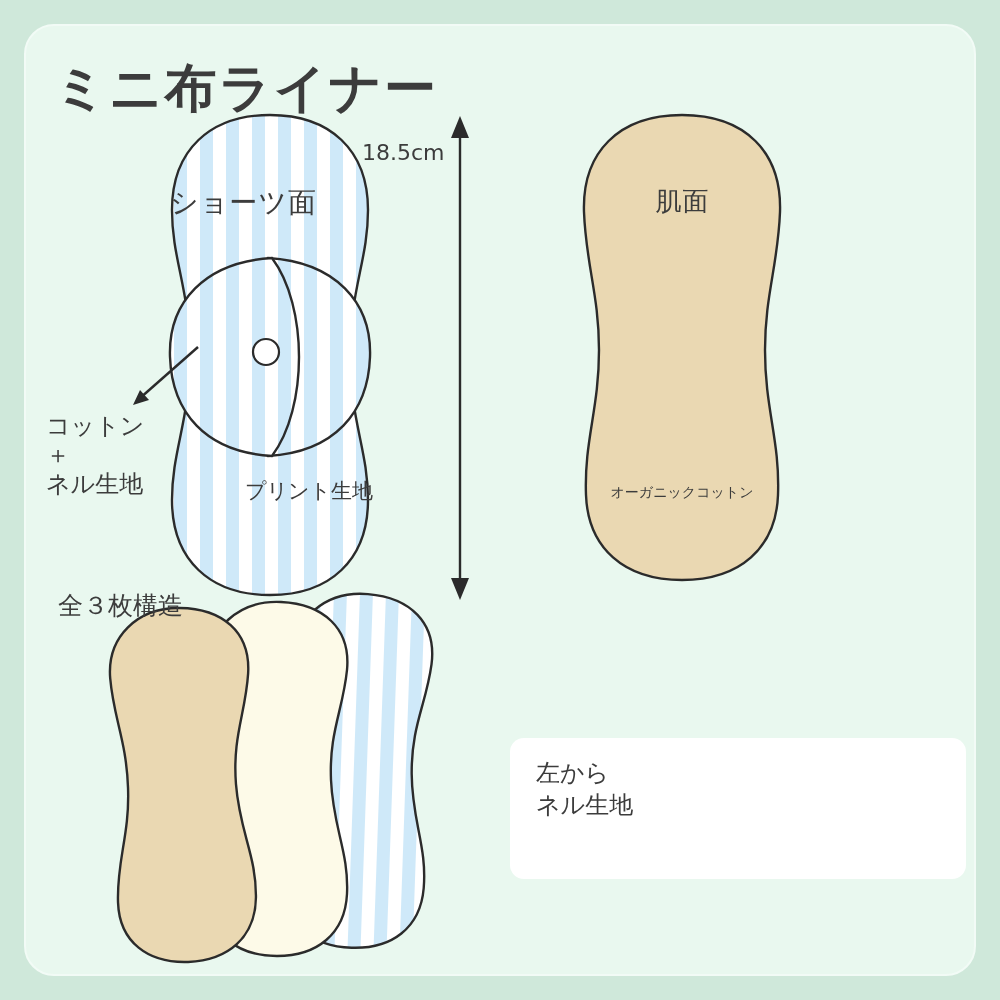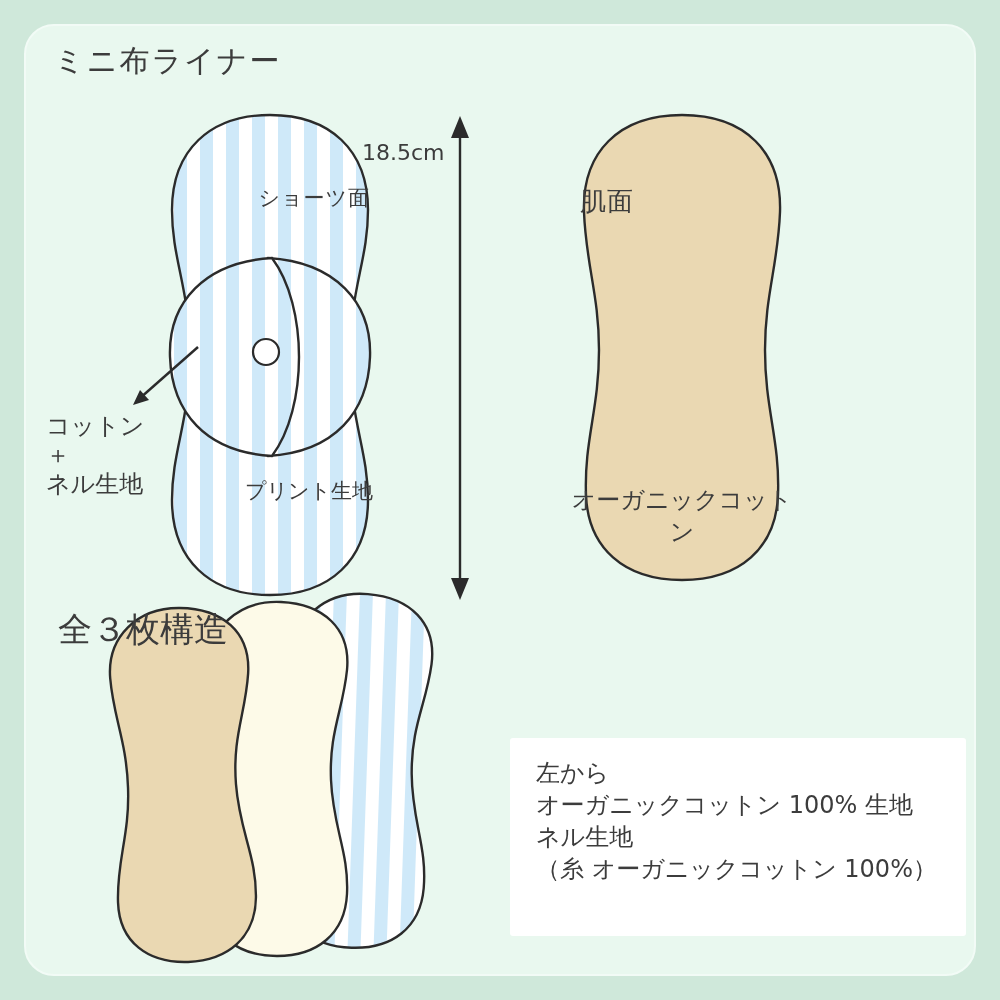--- a/index.html
+++ b/index.html
@@ -29,32 +29,32 @@
     border:2px solid #f2fbf6;
   }
   svg.diagram{position:absolute;left:0;top:0;width:1000px;height:1000px}
   .outlined{stroke:var(--outline);stroke-width:2.4}
   .fill-beige{fill:var(--beige)}
   .fill-cream{fill:var(--cream)}
   .snap{fill:#ffffff;stroke:var(--outline);stroke-width:2.2}
   .arrow{stroke:var(--outline);stroke-width:2.4;fill:none}
   .arrowhead{fill:var(--outline);stroke:none}
   .label{position:absolute;color:var(--text)}
-  .title{left:54px;top:41px;font-size:30px;font-weight:400;letter-spacing:2px}
+  .title{left:54px;top:54px;font-size:52px;font-weight:700;letter-spacing:2px}
   .height-label{left:362px;top:140px;font-size:22px}
-  .shorts-label{left:170px;top:184px;width:200px;text-align:right;font-size:21px;letter-spacing:1px}
+  .shorts-label{left:170px;top:184px;width:200px;text-align:left;font-size:28px;letter-spacing:1px}
   .print-label{left:168px;top:477px;width:205px;text-align:right;font-size:21px}
   .wing-label{left:46px;top:412px;width:126px;text-align:left;font-size:24px;line-height:1.2}
-  .skin-label{left:580px;top:184px;width:205px;text-align:left;font-size:26px;letter-spacing:1px}
-  .organic-label{left:570px;top:484px;width:224px;text-align:center;font-size:24px}
-  .layers-label{left:58px;top:607px;font-size:34px}
+  .skin-label{left:580px;top:184px;width:205px;text-align:center;font-size:26px;letter-spacing:1px}
+  .organic-label{left:570px;top:484px;width:224px;text-align:center;font-size:14px}
+  .layers-label{left:58px;top:589px;font-size:25px}
   .info-box{
-    position:absolute;left:510px;top:738px;width:456px;height:198px;
+    position:absolute;left:510px;top:738px;width:456px;height:141px;
     background:var(--info-box-background);
-    border-radius:3px;
+    border-radius:14px;
     padding:19px 26px;
     font-size:24px;line-height:1.34;color:var(--text);
   }
 </style>
 </head>
 <body>
 
 <div class="panel"></div>
 
 <svg class="diagram" viewBox="0 0 1000 1000">
@@ -101,16 +101,14 @@
   <div>＋</div>
   <div>ネル生地</div>
 </div>
 
 <div class="label skin-label">肌面</div>
 <div class="label organic-label">オーガニックコットン</div>
 <div class="label layers-label">全３枚構造</div>
 
 <div class="info-box">
   <div>左から</div>
-  <div>オーガニックコットン 100% 生地</div>
   <div>ネル生地</div>
-  <div>（糸 オーガニックコットン 100%）</div>
 </div>
 
 </body></html>

